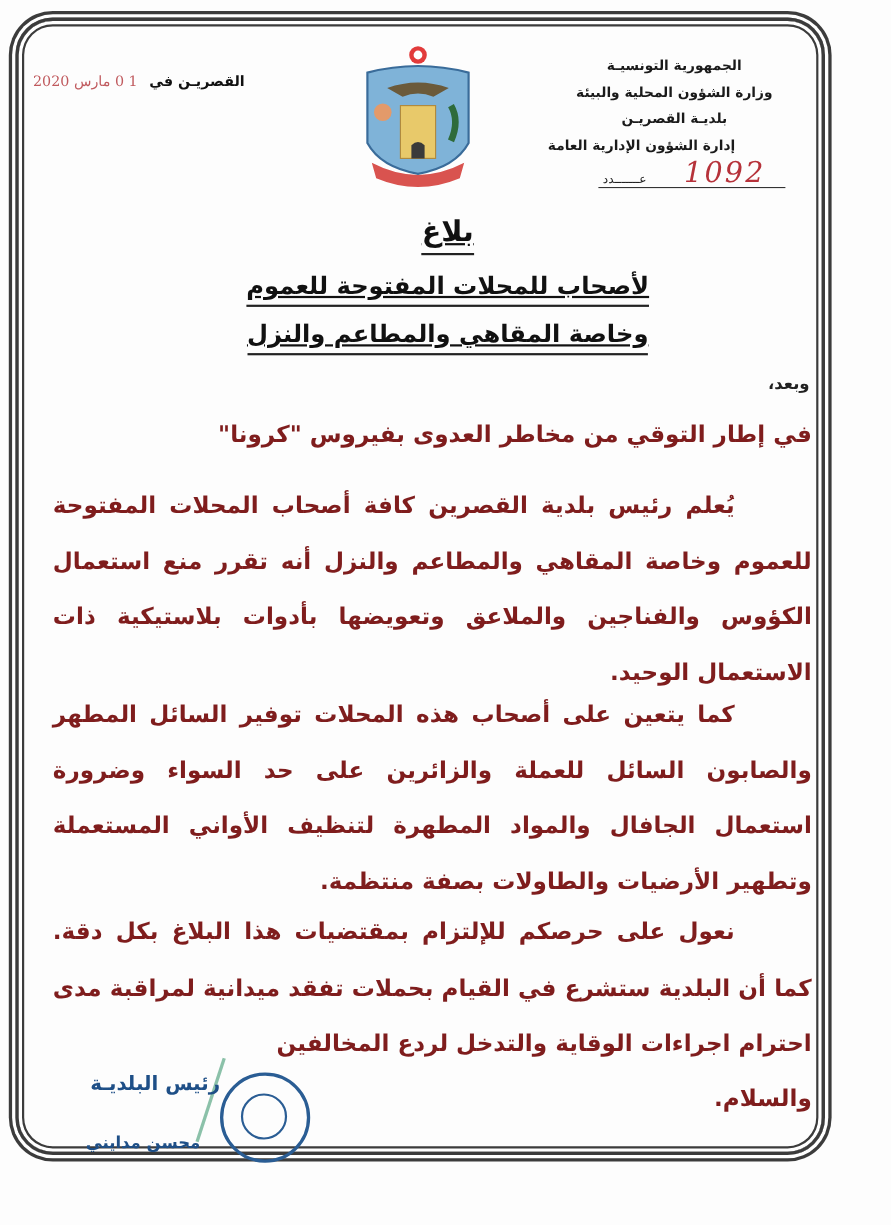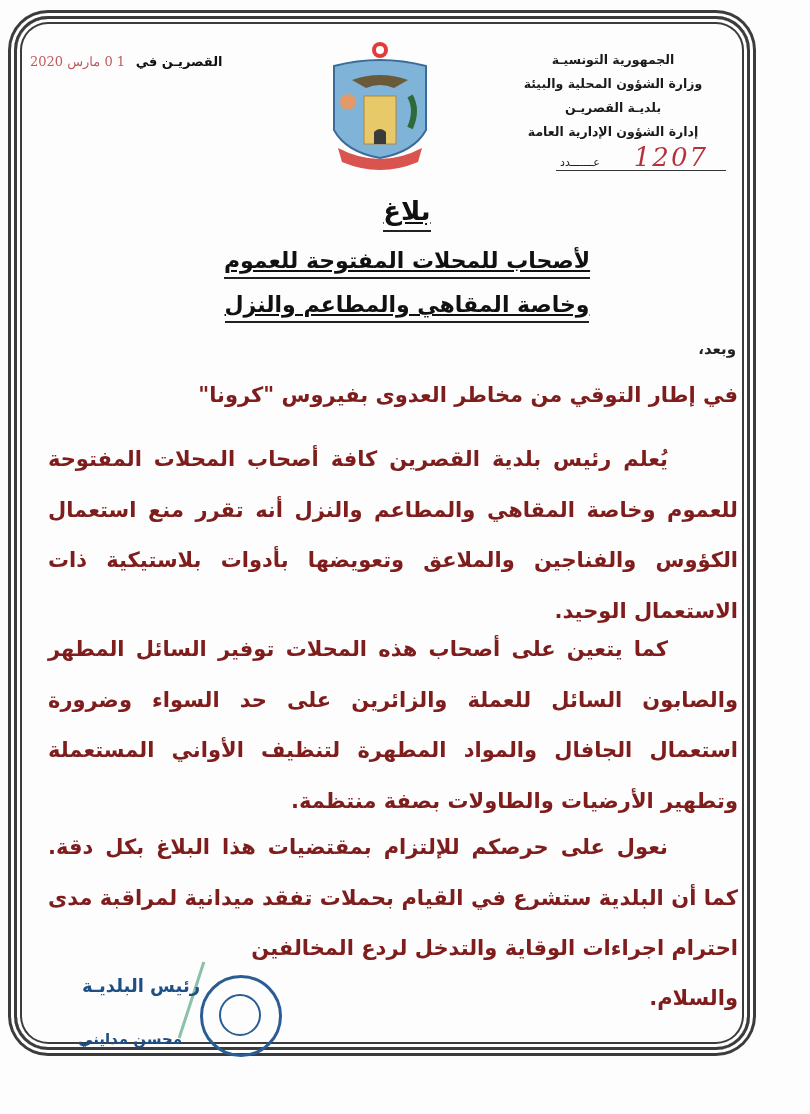--- a/index.html
+++ b/index.html
@@ -2,26 +2,26 @@
 <html><head>
 <meta charset="utf-8">
 <style>
   html, body { margin: 0; padding: 0; background: #ffffff; }
   body { width: 810px; height: 1114px; position: relative; overflow: hidden; font-family: "DejaVu Sans", sans-serif; }
   .page { position: absolute; left: 0; top: 0; width: 810px; height: 1114px; background: #fdfdfd; }
   .frame { position: absolute; left: 14px; top: 16px; width: 730px; height: 1028px; border-radius: 34px;
     border: 3px solid #3c3c3c; box-shadow: 0 0 0 3px #fff, 0 0 0 6px #3c3c3c, inset 0 0 0 3px #fff, inset 0 0 0 5px #3c3c3c; }
   .hdr-right { position: absolute; right: 82px; top: 48px; width: 230px; text-align: center; direction: rtl;
     font-weight: bold; font-size: 12.5px; color: #1a1a1a; line-height: 24px; }
-  .hdr-right .l4 { text-align: center; }
-  .num-line { position: absolute; right: 84px; top: 150px; width: 170px; height: 20px; direction: rtl;
+  .hdr-right .l4 { text-align: left; }
+  .num-line { position: absolute; right: 96px; top: 150px; width: 170px; height: 20px; direction: rtl;
     border-bottom: 1.5px solid #333; font-size: 11px; color:#222;text-align:center; }
   .num-line .lbl { position:absolute; left: 4px; bottom: 1px; }
   .num-line .num { position:absolute; right: 18px; bottom: -2px; font-size: 26px; color: #b6323a; font-family: "DejaVu Serif", serif; font-style: italic; letter-spacing: 2px; }
-  .hdr-left { position: absolute; left: 30px; top: 54px; direction: rtl; font-size: 13px; font-weight: bold; color:#111; }
+  .hdr-left { position: absolute; left: 30px; top: 66px; direction: rtl; font-size: 13px; font-weight: bold; color:#111; }
   .hdr-left .date { color: #c05a5e; font-weight: normal; font-size: 13px; margin-right: 6px; font-family: "DejaVu Serif", serif; }
   .emblem { position: absolute; left: 324px; top: 40px; width: 112px; height: 136px; }
   .title { position: absolute; left: 2px; width: 810px; text-align: center; direction: rtl; font-weight: bold; color: #111; text-decoration: underline; }
   .title span { border-bottom: 2px solid #222; padding-bottom: 4px; }
   .t1 { top: 196px; font-size: 26px; }
   .t2 { top: 248px; font-size: 22px; }
   .t3 { top: 292px; font-size: 22px; }
   .body-text { position: absolute; right: 72px; width: 690px; direction: rtl; text-align: justify; font-weight: bold; color: #7f1d1d; font-size: 21px; line-height: 50.5px; }
   .salute { position: absolute; right: 74px; top: 340px; direction: rtl; font-size: 15px; font-weight: bold; color:#222; }
   .p0 { top: 370px; }
@@ -43,21 +43,21 @@
   <div class="frame"></div>
 
   <div class="hdr-right">
     <div>الجمهورية التونسيـة</div>
     <div>وزارة الشؤون المحلية والبيئة</div>
     <div>بلديـة القصريـن</div>
     <div class="l4">إدارة الشؤون الإدارية العامة</div>
   </div>
   <div class="num-line">
     <span class="lbl">عـــــــدد</span>
-    <span class="num">1207</span>
+    <span class="num">1092</span>
   </div>
 
   <div class="hdr-left">
     <span>القصريـن في</span>
     <span class="date">1 0 مارس 2020</span>
   </div>
 
   <svg class="emblem" viewBox="0 0 112 136">
     <circle cx="56" cy="10" r="8" fill="#e23b3b"></circle>
     <circle cx="56" cy="10" r="4" fill="#fff"></circle>

